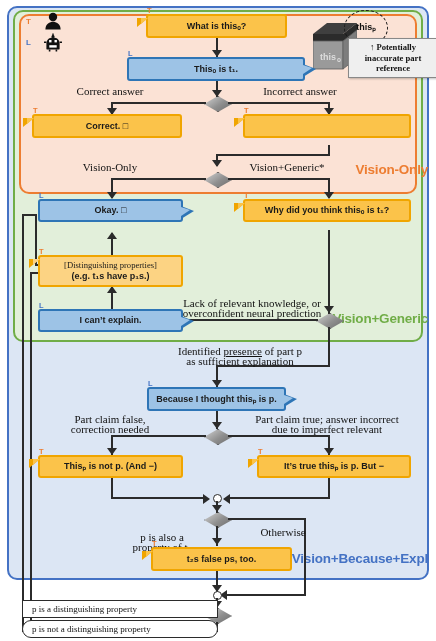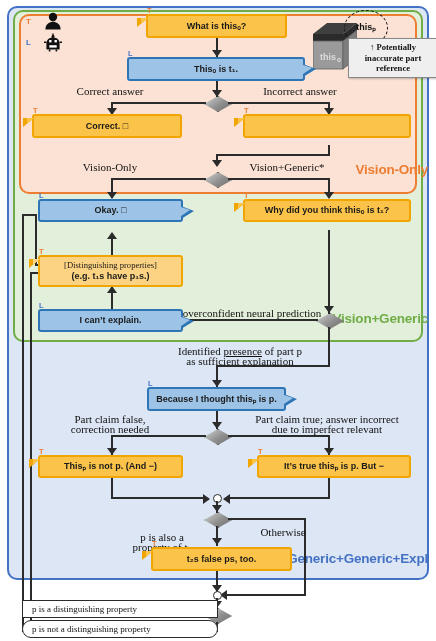--- a/index.html
+++ b/index.html
@@ -126,21 +126,21 @@
     <text x="15" y="40" font-family="Liberation Sans, sans-serif" font-size="9" font-weight="bold" fill="#dddddd" text-anchor="middle">this</text>
     <text x="26" y="42" font-family="Liberation Sans, sans-serif" font-size="6.5" font-weight="bold" fill="#dddddd" text-anchor="middle">o</text>
   </svg>
   <div id="dash-circle">
     <span>thisₚ</span>
   </div>
   <div id="callout">↑ Potentially inaccurate part reference</div>
 
   <div class="region-tag" id="tag-vo">Vision-Only</div>
   <div class="region-tag" id="tag-vg">Vision+Generic</div>
-  <div class="region-tag" id="tag-vge">Generic+Generic+Expl</div>
+  <div class="region-tag" id="tag-vge">Vision+Because+Expl</div>
 
   <div class="ln lnv" style="left:216px;top:38px;height:20px;"></div>
   <div class="arw down" style="left:212px;top:50px;"></div>
 
   <div class="ln lnv" style="left:216px;top:81px;height:16px;"></div>
   <div class="arw down" style="left:212px;top:90px;"></div>
   <div class="dia" style="left:204px;top:96px;"></div>
 
   <div class="ln lnh" style="left:111px;top:102px;width:95px;"></div>
   <div class="ln lnv" style="left:111px;top:102px;height:12px;"></div>
@@ -235,20 +235,21 @@
   <div class="ln lnv" style="left:30px;top:272px;height:352px;"></div>
   <div class="ln lnh" style="left:30px;top:272px;width:23px;"></div>
   <div class="arw right" style="left:50px;top:269px;"></div>
   <div class="ln lnh" style="left:30px;top:622px;width:150px;"></div>
 
   <div class="elab" style="left:60px;top:85px;width:100px;">Correct answer</div>
   <div class="elab" style="left:245px;top:85px;width:110px;">Incorrect answer</div>
   <div class="elab" style="left:60px;top:161px;width:100px;">Vision-Only</div>
   <div class="elab" style="left:232px;top:161px;width:110px;">Vision+Generic*</div>
 
+  <div class="elab" style="left:176px;top:297px;width:152px;">Lack of relevant knowledge, or</div>
   <div class="elab" style="left:176px;top:307px;width:152px;">overconfident neural prediction</div>
 
   <div class="elab" style="left:160px;top:345px;width:160px;">
     <span>Identified <u>presence</u> of part p</span>
   </div>
   <div class="elab" style="left:160px;top:355px;width:160px;">as sufficient explanation</div>
 
   <div class="elab" style="left:55px;top:413px;width:110px;">Part claim false,</div>
   <div class="elab" style="left:55px;top:423px;width:110px;">correction needed</div>
   <div class="elab" style="left:232px;top:413px;width:190px;">Part claim true; answer incorrect</div>

